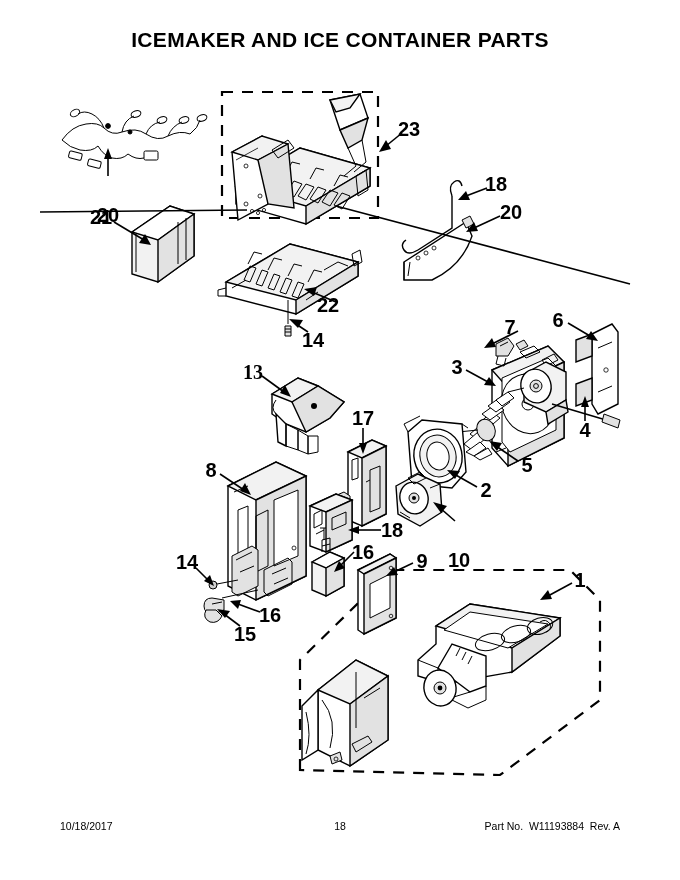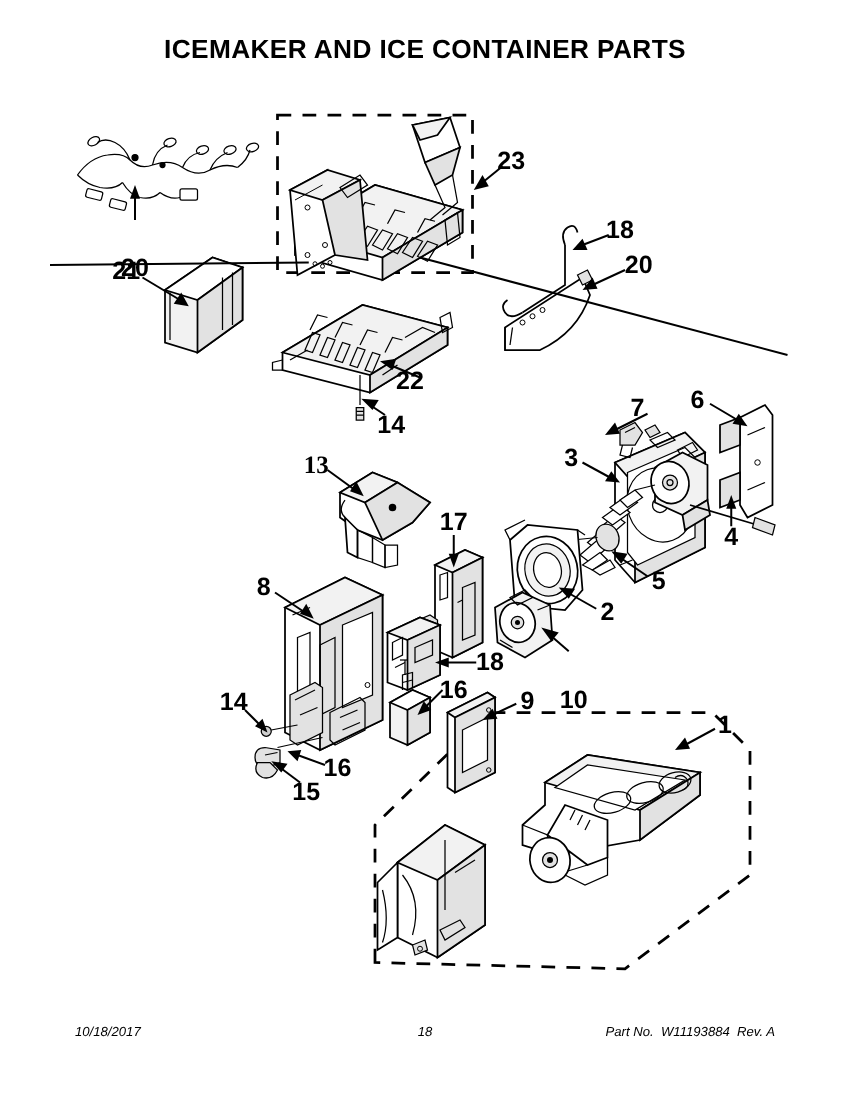--- a/index.html
+++ b/index.html
@@ -15,21 +15,21 @@
   #page{position:relative;width:606px;height:880px;}
 
   
   .page-title{
     position:absolute;left:0;top:28px;width:680px;
     text-align:center;
     font-size:21px;font-weight:bold;letter-spacing:.3px;
   }
 
   
-  .footer{position:absolute;left:0;top:820px;width:680px;height:20px;font-size:10.5px;font-style:italic;}
+  .footer{position:absolute;left:0;top:820px;width:680px;height:20px;font-size:10.5px;}
   .footer .f-date{position:absolute;left:60px;top:0;}
   .footer .f-page{position:absolute;left:0;top:0;width:680px;text-align:center;}
   .footer .f-part{position:absolute;right:60px;top:0;white-space:pre;margin-left:36px;}
 
   
   .callout{
     position:absolute;
     font-size:20px;font-weight:bold;
     line-height:1;
     white-space:nowrap;

